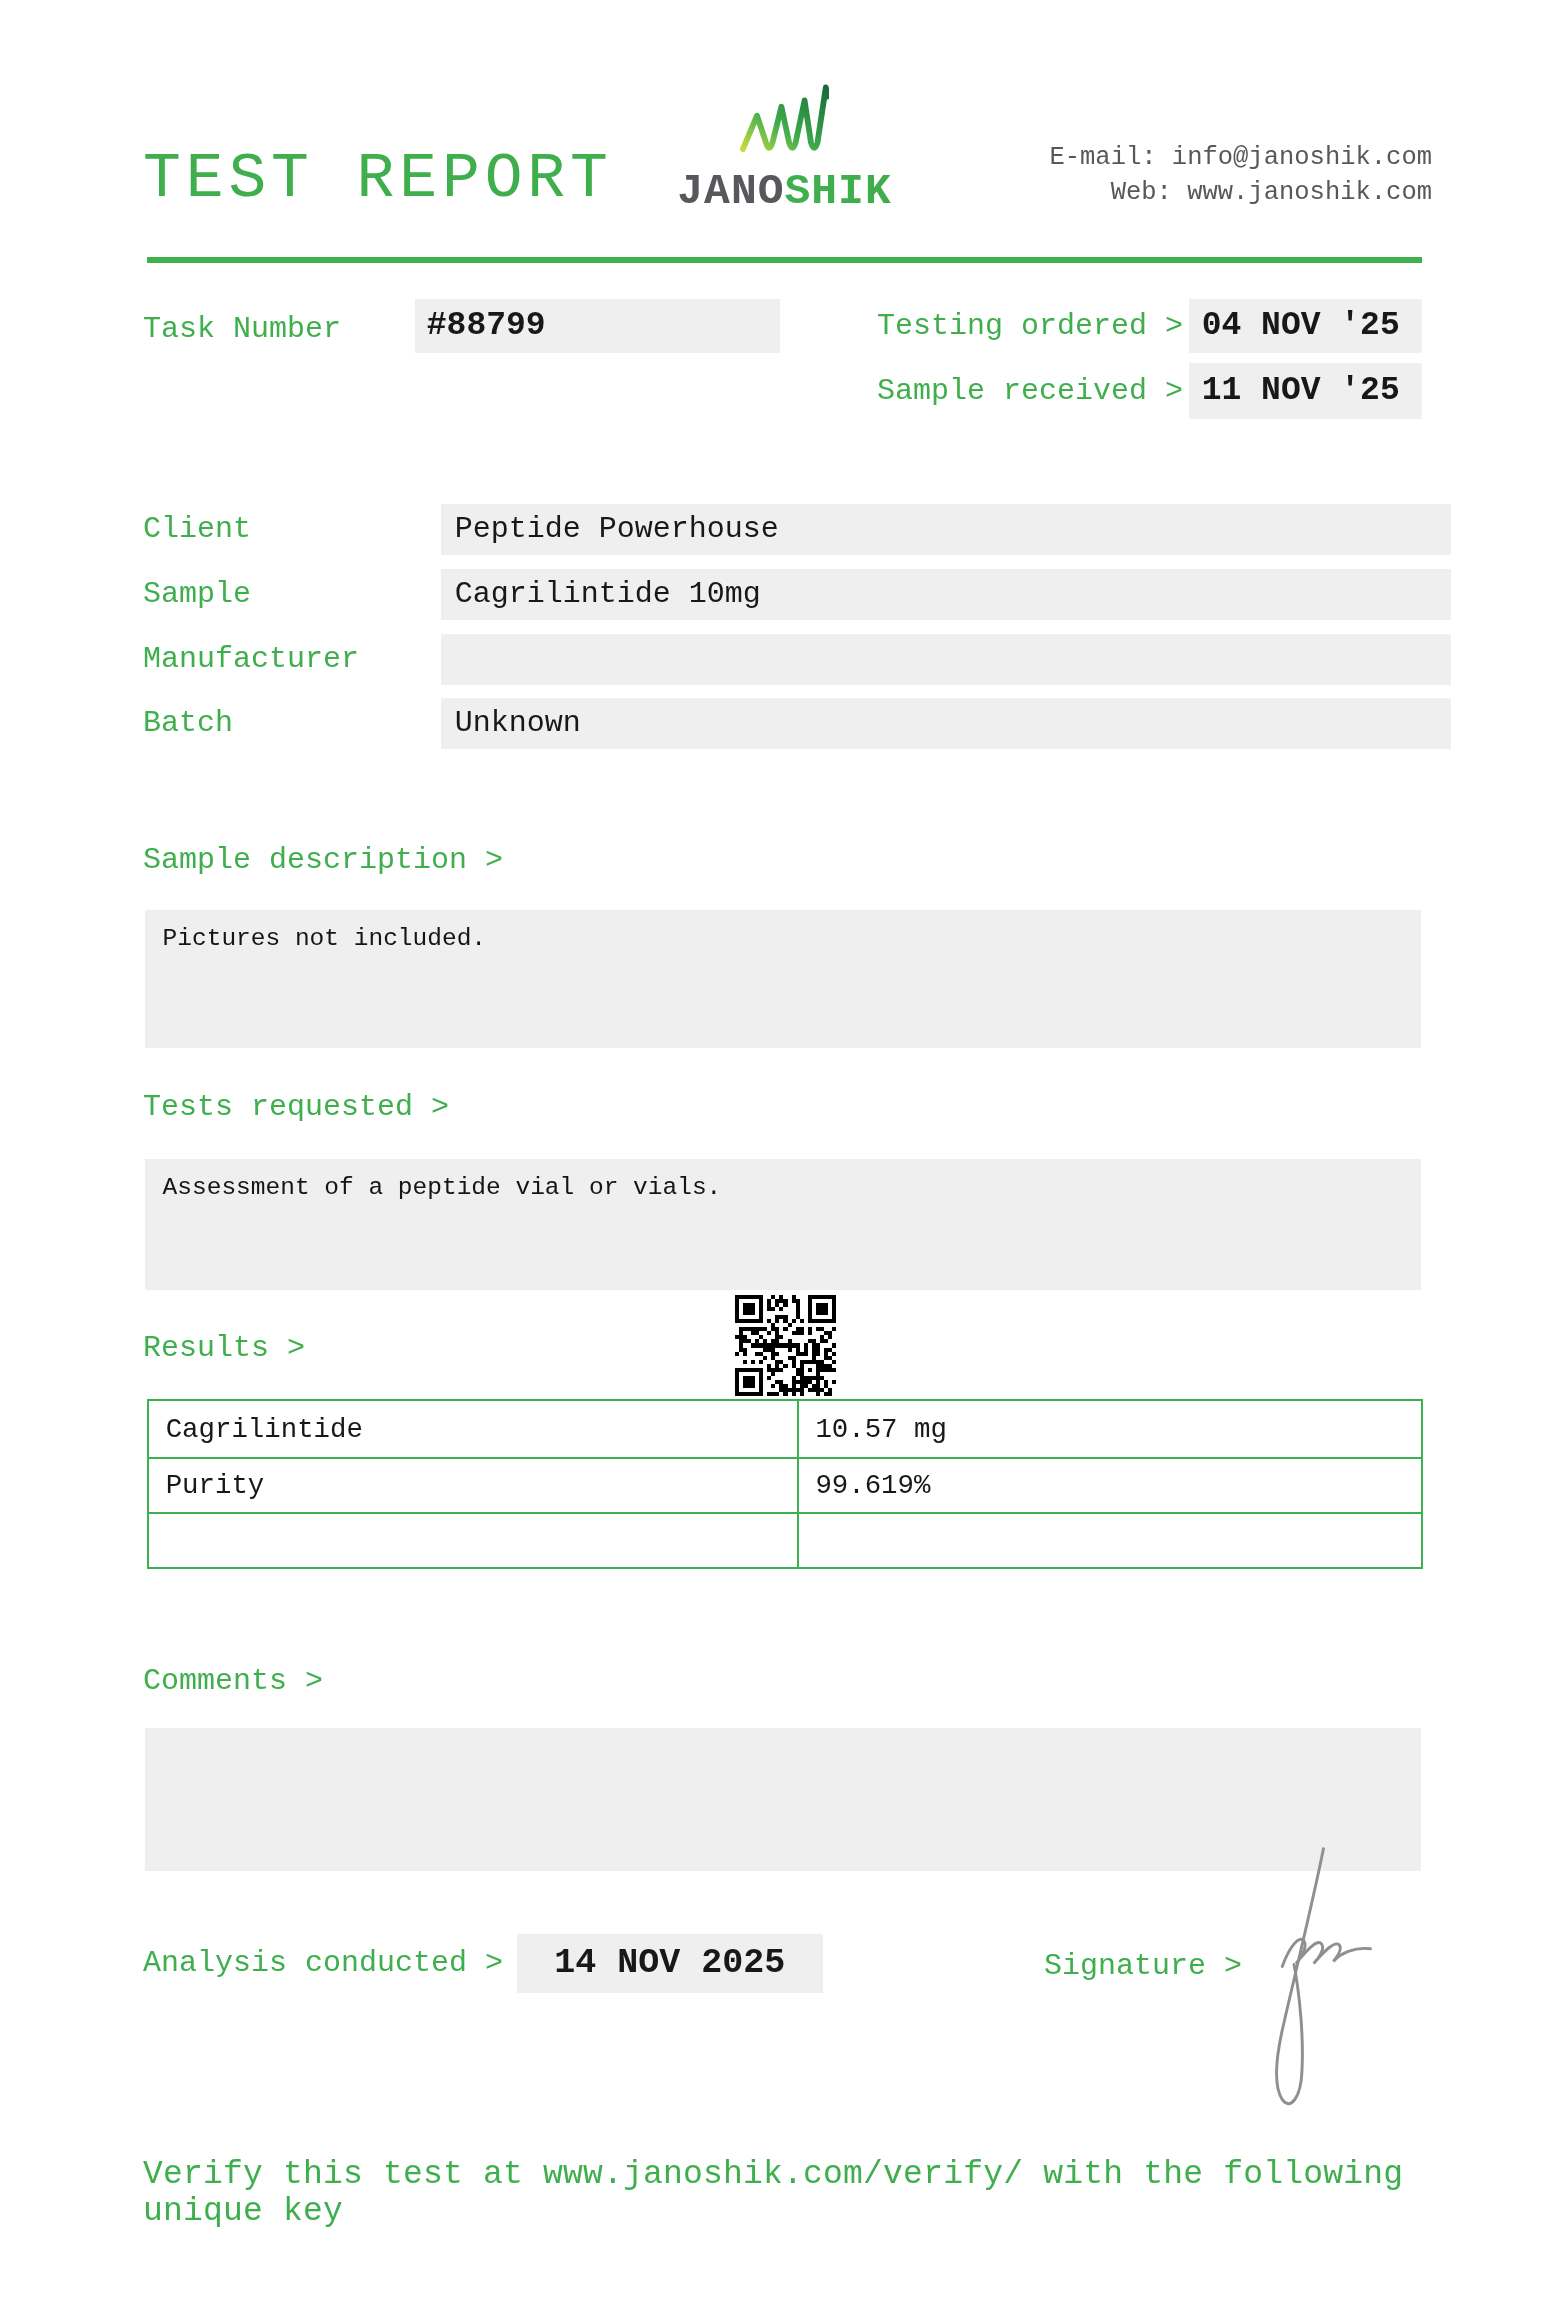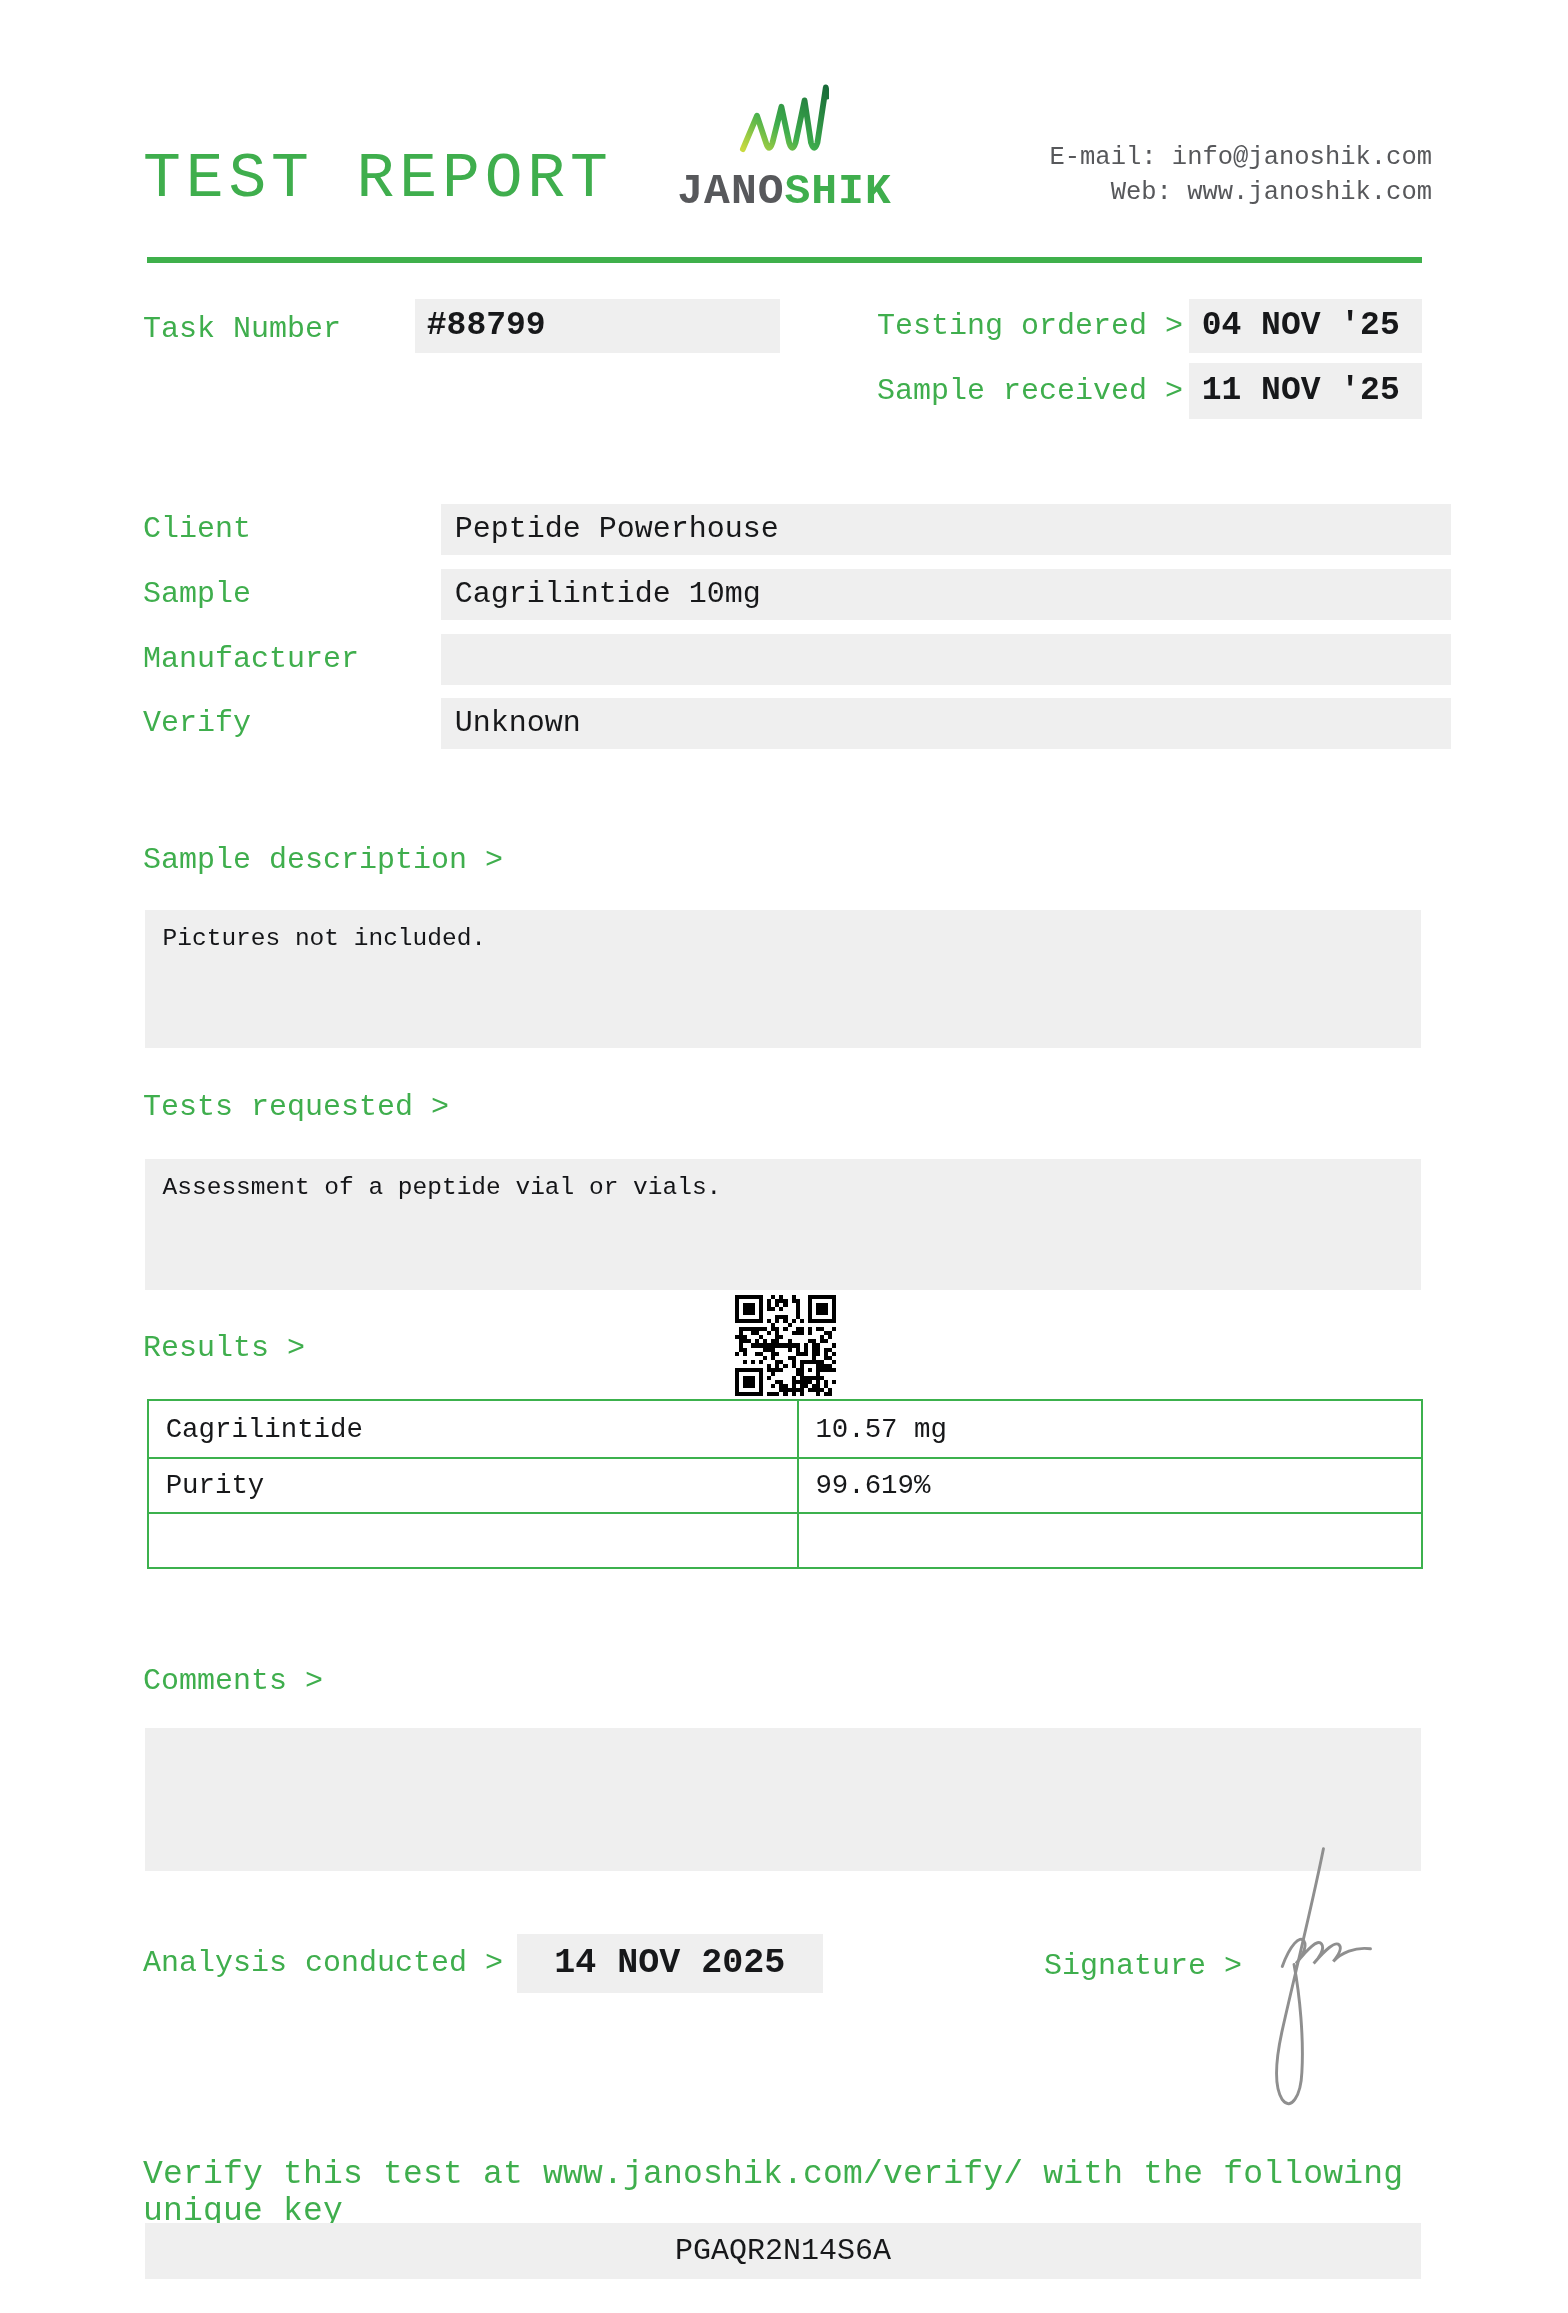--- a/index.html
+++ b/index.html
@@ -99,21 +99,21 @@
   </div>
   <div class="abs info-row" style="top:569px;">
     <span class="glabel">Sample</span>
     <span class="info-box">Cagrilintide 10mg</span>
   </div>
   <div class="abs info-row" style="top:634px;">
     <span class="glabel">Manufacturer</span>
     <span class="info-box"></span>
   </div>
   <div class="abs info-row" style="top:698px;">
-    <span class="glabel">Verify</span>
+    <span class="glabel">Batch</span>
     <span class="info-box">Unknown</span>
   </div>
 
   <div class="abs heading" style="top:843px;">Sample description &gt;</div>
   <div class="abs sec-box" style="top:910px;height:138px;">
     <span>Pictures not included.</span>
   </div>
 
   <div class="abs heading" style="top:1090px;">Tests requested &gt;</div>
   <div class="abs sec-box" style="top:1159px;height:131px;">
@@ -463,16 +463,15 @@
   <div class="abs glabel sig-label">Signature &gt;</div>
 
   <svg class="abs sig-svg" viewBox="0 0 150 300" aria-hidden="true">
     <g fill="none" stroke="#8f8f8f" stroke-width="3" stroke-linecap="round">
       <path d="M 78,10 C 66,70 46,150 36,195 C 30,222 27,252 36,266 C 45,278 55,262 56,238 C 58,204 54,160 48,128"></path>
       <path d="M 36,130 C 44,108 54,98 58,104 C 62,110 55,122 50,127 C 62,112 72,102 76,107 C 80,112 73,122 68,127 C 80,113 90,104 94,108 C 98,112 92,120 88,125 C 96,116 110,110 126,112"></path>
     </g>
   </svg>
 
   <div class="abs verify">Verify this test at www.janoshik.com/verify/ with the following unique key</div>
-  <div class="abs key-box">PGAQR2N14S6A</div>
 
 </div>
 
 
 </body></html>

